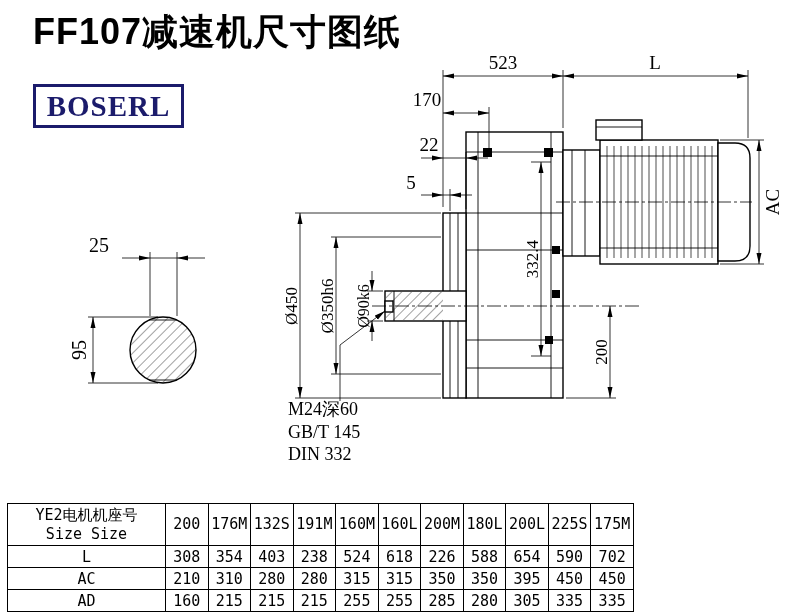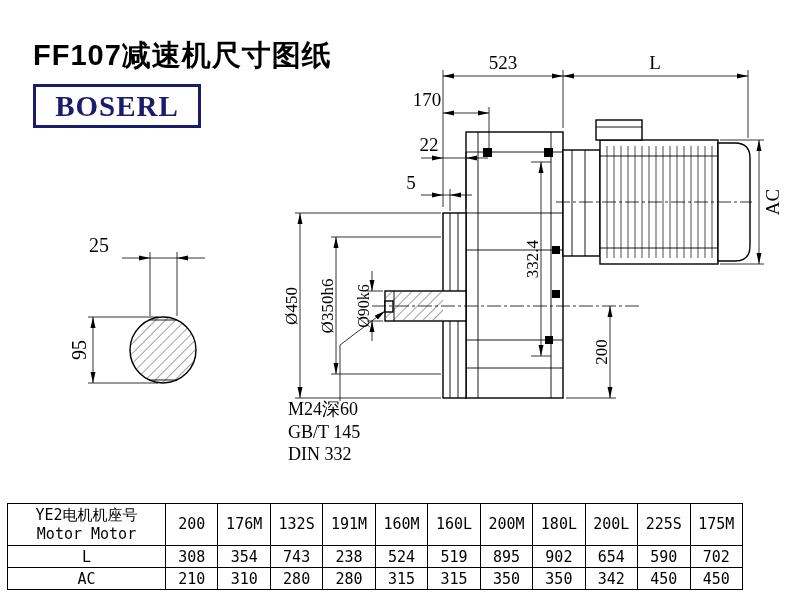--- a/index.html
+++ b/index.html
@@ -1,36 +1,36 @@
 <!DOCTYPE html>
 <html><head>
 <meta charset="utf-8">
 <style>
   * { margin:0; padding:0; box-sizing:border-box; }
   html,body { width:800px; height:614px; background:#ffffff; font-family:"Liberation Serif",serif; }
   .page { position:relative; width:800px; height:614px; background:#fff; overflow:hidden; }
 
-  .title { position:absolute; left:33px; top:8px; font-size:29px; font-weight:bold;
-           font-family:"Liberation Sans",sans-serif; color:#000; letter-spacing:1px;margin-top:28px; }
-
-  .logo { position:absolute; left:33px; top:84px; width:168px; height:44px;
+  .title { position:absolute; left:33px; top:8px; font-size:36px; font-weight:bold;
+           font-family:"Liberation Sans",sans-serif; color:#000; letter-spacing:1px; }
+
+  .logo { position:absolute; left:33px; top:84px; width:151px; height:44px;
           border:3px solid #1b1b6b; background:#fff; display:flex; align-items:center; justify-content:center; }
   .logo span { font-family:"Liberation Serif",serif; font-size:29px; font-weight:bold;
                color:#1b1b6b; letter-spacing:1px; }
 
   .drawing { position:absolute; left:0; top:0; width:800px; height:614px; }
   .drawing text { font-family:"Liberation Serif",serif; fill:#000; text-anchor:middle; }
   .drawing text.note { text-anchor:start; }
   .wfill   { stroke:#000; stroke-width:1.4; fill:#fff; }
   .inner   { stroke:#000; stroke-width:0.9; fill:none; }
   .thin    { stroke:#000; stroke-width:0.7; fill:none; }
   .dim     { stroke:#000; stroke-width:0.8; fill:none; }
   .cl      { stroke:#000; stroke-width:0.8; fill:none; stroke-dasharray:14 3 3 3; }
 
-  .size-table { position:absolute; left:7px; top:503px; width:736px; border-collapse:collapse;
+  .size-table { position:absolute; left:7px; top:503px; width:627px; border-collapse:collapse;
                 table-layout:fixed; font-family:"DejaVu Sans Mono",monospace; color:#000; }
   .size-table th, .size-table td { border:1px solid #000; text-align:center; vertical-align:middle;
                 font-weight:normal; padding:0; overflow:hidden; }
   .size-table th { height:42px; font-size:15px; line-height:19px; }
   .size-table td { height:22px; font-size:15px; }
   .size-table .c0 { width:158px; }
 </style>
 </head>
 <body>
 
@@ -158,58 +158,72 @@
       <text class="note" x="288" y="438" font-size="18">GB/T 145</text>
       <text class="note" x="288" y="460" font-size="18">DIN 332</text>
     </g>
   </svg>
 
   <table class="size-table">
     <tbody>
         <tr>
       <th class="c0">
         <div>YE2电机机座号</div>
-        <div>Motor Motor</div>
+        <div>Size Size</div>
       </th>
       <th>200</th>
       <th>176M</th>
       <th>132S</th>
       <th>191M</th>
       <th>160M</th>
       <th>160L</th>
       <th>200M</th>
       <th>180L</th>
       <th>200L</th>
       <th>225S</th>
       <th>175M</th>
     </tr>
     <tr>
       <td class="c0">L</td>
       <td>308</td>
       <td>354</td>
-      <td>743</td>
+      <td>403</td>
       <td>238</td>
       <td>524</td>
-      <td>519</td>
-      <td>895</td>
-      <td>902</td>
+      <td>618</td>
+      <td>226</td>
+      <td>588</td>
       <td>654</td>
       <td>590</td>
       <td>702</td>
     </tr>
     <tr>
       <td class="c0">AC</td>
       <td>210</td>
       <td>310</td>
       <td>280</td>
       <td>280</td>
       <td>315</td>
       <td>315</td>
       <td>350</td>
       <td>350</td>
-      <td>342</td>
+      <td>395</td>
       <td>450</td>
       <td>450</td>
     </tr>
+    <tr>
+      <td class="c0">AD</td>
+      <td>160</td>
+      <td>215</td>
+      <td>215</td>
+      <td>215</td>
+      <td>255</td>
+      <td>255</td>
+      <td>285</td>
+      <td>280</td>
+      <td>305</td>
+      <td>335</td>
+      <td>335</td>
+    </tr>
   </tbody>
     </table>
 
 </div>
 
 </body></html>

